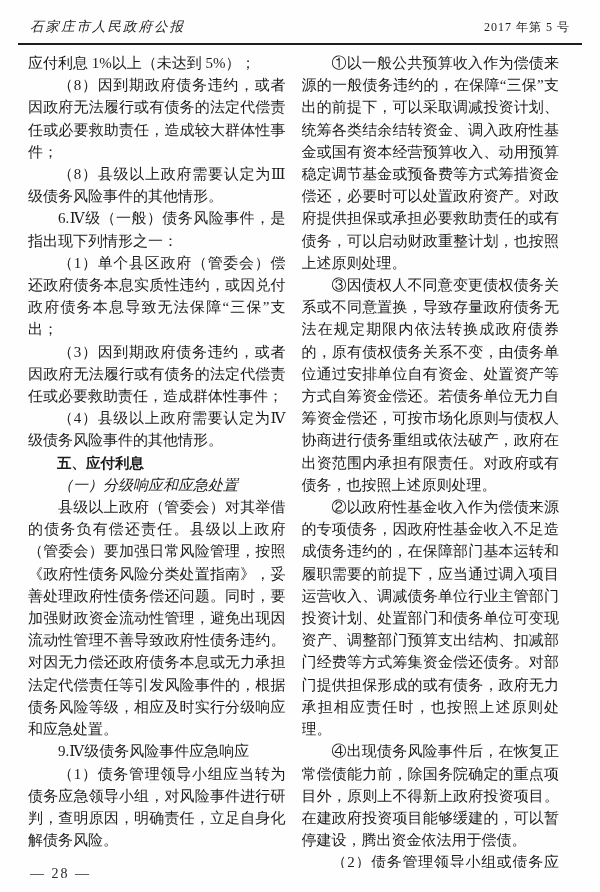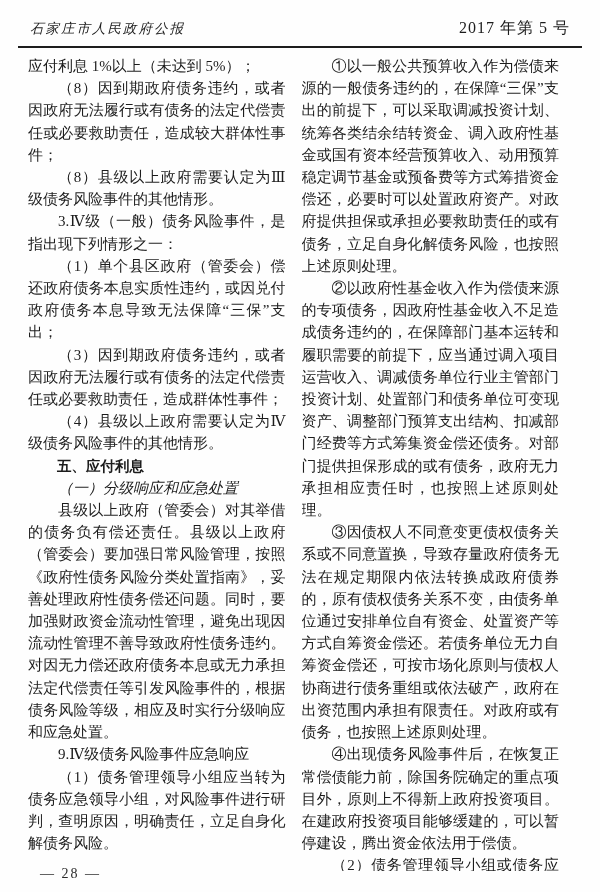--- a/index.html
+++ b/index.html
@@ -22,21 +22,21 @@
     justify-content: space-between;
     align-items: baseline;
   }
   .header .gazette-title {
     font-size: 13.5px;
     font-style: italic;       
     letter-spacing: 2px;
     text-align: right;
   }
   .header .issue-no {
-    font-size: 16px;
+    font-size: 12px;
     letter-spacing: 1px;
   }
 
   
   .columns {
     display: flex;
     gap: 16px;
     margin: 7px 41px 0 28px;
     align-items: center;
   }
@@ -58,21 +58,21 @@
   .column p.h-bold {
     font-weight: bold;
     font-family: "Liberation Sans", "DejaVu Sans", sans-serif;
     font-size: 14.5px;
   }
   .column p.kai { font-style: italic; }
 
   
   .footer {
     position: absolute;
-    left: 40px;
+    left: 30px;
     bottom: 10px;
     font-size: 14px;
     letter-spacing: 2px;
     color: #2a2a2a;
   }
 </style>
 </head>
 <body>
 
 <div class="page">
@@ -81,35 +81,35 @@
     <span class="gazette-title">石家庄市人民政府公报</span>
     <span class="issue-no">2017 年第 5 号</span>
   </div>
 
   <div class="columns">
 
     <div class="column">
       <p class="flush">应付利息 1%以上（未达到 5%）；</p>
       <p class="indent">（8）因到期政府债务违约，或者因政府无法履行或有债务的法定代偿责任或必要救助责任，造成较大群体性事件；</p>
       <p class="indent">（8）县级以上政府需要认定为Ⅲ级债务风险事件的其他情形。</p>
-      <p class="indent">3.Ⅳ级（一般）债务风险事件，是指出现下列情形之一：</p>
+      <p class="indent">6.Ⅳ级（一般）债务风险事件，是指出现下列情形之一：</p>
       <p class="indent">（1）单个县区政府（管委会）偿还政府债务本息实质性违约，或因兑付政府债务本息导致无法保障“三保”支出；</p>
       <p class="indent">（3）因到期政府债务违约，或者因政府无法履行或有债务的法定代偿责任或必要救助责任，造成群体性事件；</p>
       <p class="indent">（4）县级以上政府需要认定为Ⅳ级债务风险事件的其他情形。</p>
       <p class="h-bold">五、应付利息</p>
       <p class="kai">（一）分级响应和应急处置</p>
       <p class="indent">县级以上政府（管委会）对其举借的债务负有偿还责任。县级以上政府（管委会）要加强日常风险管理，按照《政府性债务风险分类处置指南》，妥善处理政府性债务偿还问题。同时，要加强财政资金流动性管理，避免出现因流动性管理不善导致政府性债务违约。对因无力偿还政府债务本息或无力承担法定代偿责任等引发风险事件的，根据债务风险等级，相应及时实行分级响应和应急处置。</p>
       <p class="indent">9.Ⅳ级债务风险事件应急响应</p>
       <p class="indent">（1）债务管理领导小组应当转为债务应急领导小组，对风险事件进行研判，查明原因，明确责任，立足自身化解债务风险。</p>
     </div>
 
     <div class="column">
-      <p class="indent">①以一般公共预算收入作为偿债来源的一般债务违约的，在保障“三保”支出的前提下，可以采取调减投资计划、统筹各类结余结转资金、调入政府性基金或国有资本经营预算收入、动用预算稳定调节基金或预备费等方式筹措资金偿还，必要时可以处置政府资产。对政府提供担保或承担必要救助责任的或有债务，立足自身化解债务风险，也按照上述原则处理。</p>
+      <p class="indent">①以一般公共预算收入作为偿债来源的一般债务违约的，在保障“三保”支出的前提下，可以采取调减投资计划、统筹各类结余结转资金、调入政府性基金或国有资本经营预算收入、动用预算稳定调节基金或预备费等方式筹措资金偿还，必要时可以处置政府资产。对政府提供担保或承担必要救助责任的或有债务，可以启动财政重整计划，也按照上述原则处理。</p>
+      <p class="indent">③因债权人不同意变更债权债务关系或不同意置换，导致存量政府债务无法在规定期限内依法转换成政府债券的，原有债权债务关系不变，由债务单位通过安排单位自有资金、处置资产等方式自筹资金偿还。若债务单位无力自筹资金偿还，可按市场化原则与债权人协商进行债务重组或依法破产，政府在出资范围内承担有限责任。对政府或有债务，也按照上述原则处理。</p>
       <p class="indent">②以政府性基金收入作为偿债来源的专项债务，因政府性基金收入不足造成债务违约的，在保障部门基本运转和履职需要的前提下，应当通过调入项目运营收入、调减债务单位行业主管部门投资计划、处置部门和债务单位可变现资产、调整部门预算支出结构、扣减部门经费等方式筹集资金偿还债务。对部门提供担保形成的或有债务，政府无力承担相应责任时，也按照上述原则处理。</p>
-      <p class="indent">③因债权人不同意变更债权债务关系或不同意置换，导致存量政府债务无法在规定期限内依法转换成政府债券的，原有债权债务关系不变，由债务单位通过安排单位自有资金、处置资产等方式自筹资金偿还。若债务单位无力自筹资金偿还，可按市场化原则与债权人协商进行债务重组或依法破产，政府在出资范围内承担有限责任。对政府或有债务，也按照上述原则处理。</p>
       <p class="indent">④出现债务风险事件后，在恢复正常偿债能力前，除国务院确定的重点项目外，原则上不得新上政府投资项目。在建政府投资项目能够缓建的，可以暂停建设，腾出资金依法用于偿债。</p>
       <p class="indent">（2）债务管理领导小组或债务应急领导小组认为确有必要时，可以启动财政重整计划。年度一般债务付息支出超过当年</p>
     </div>
 
   </div>
 
   <div class="footer">— 28 —</div>
 
 </div>
 

